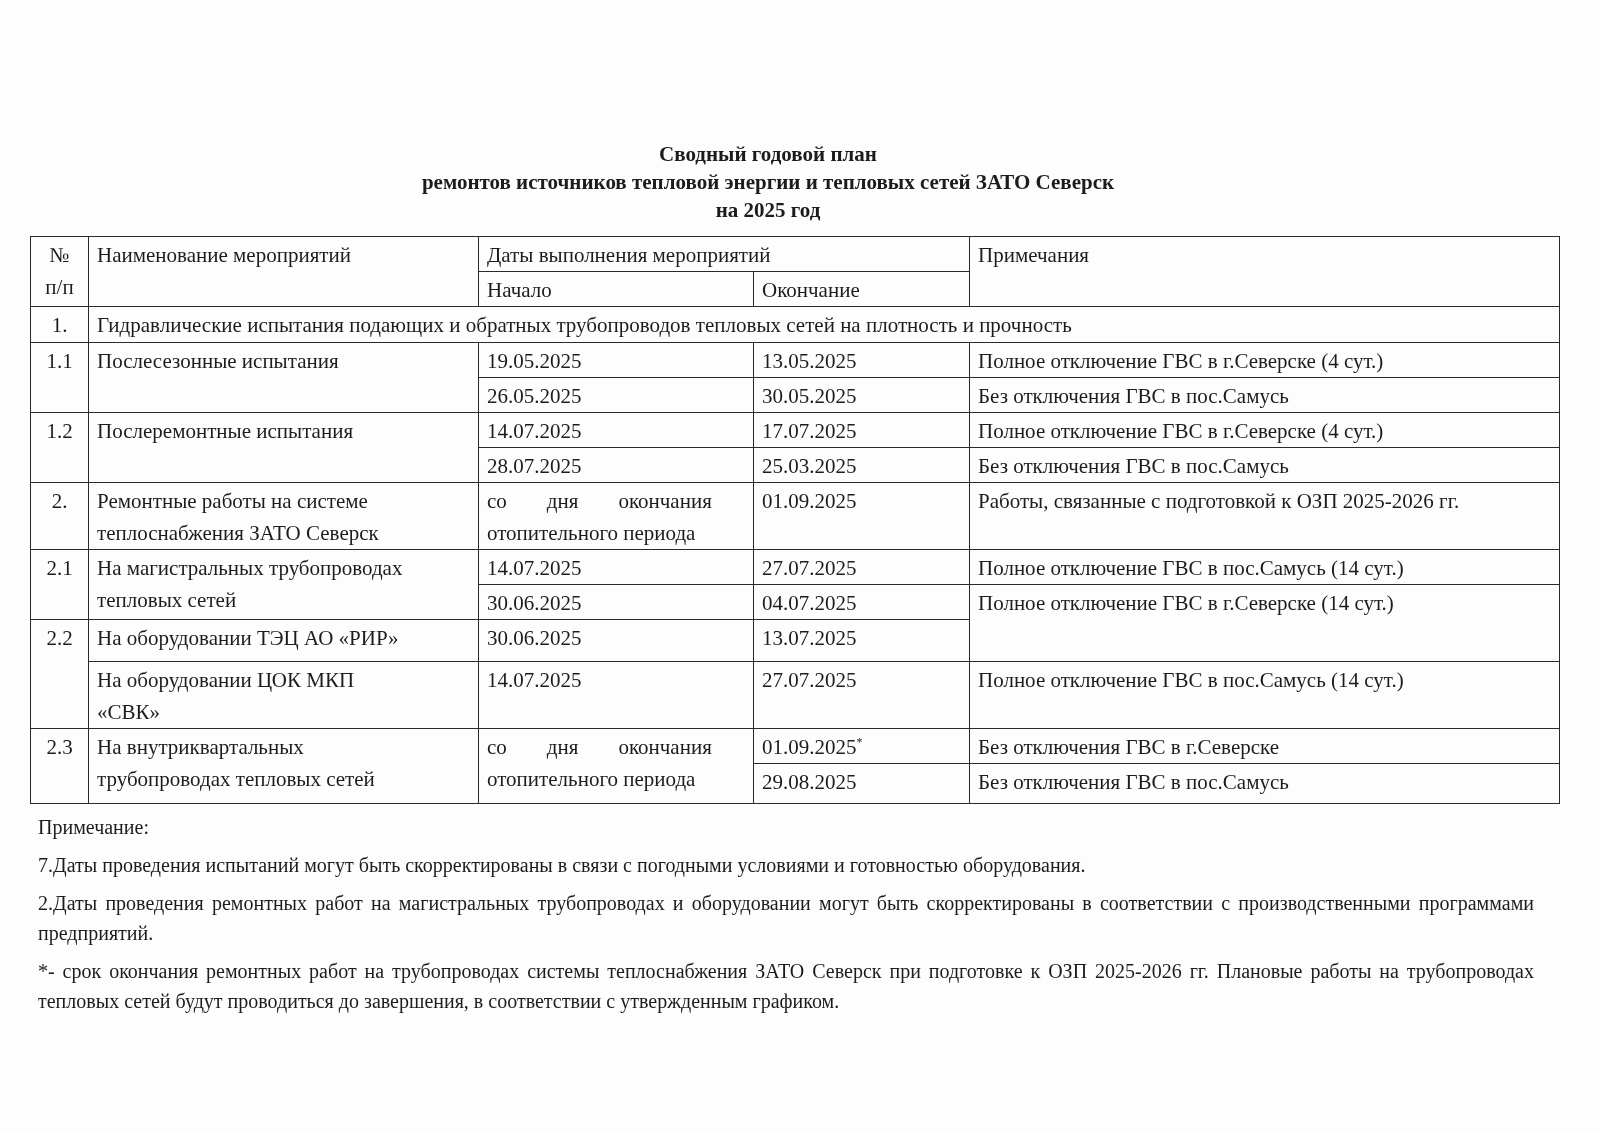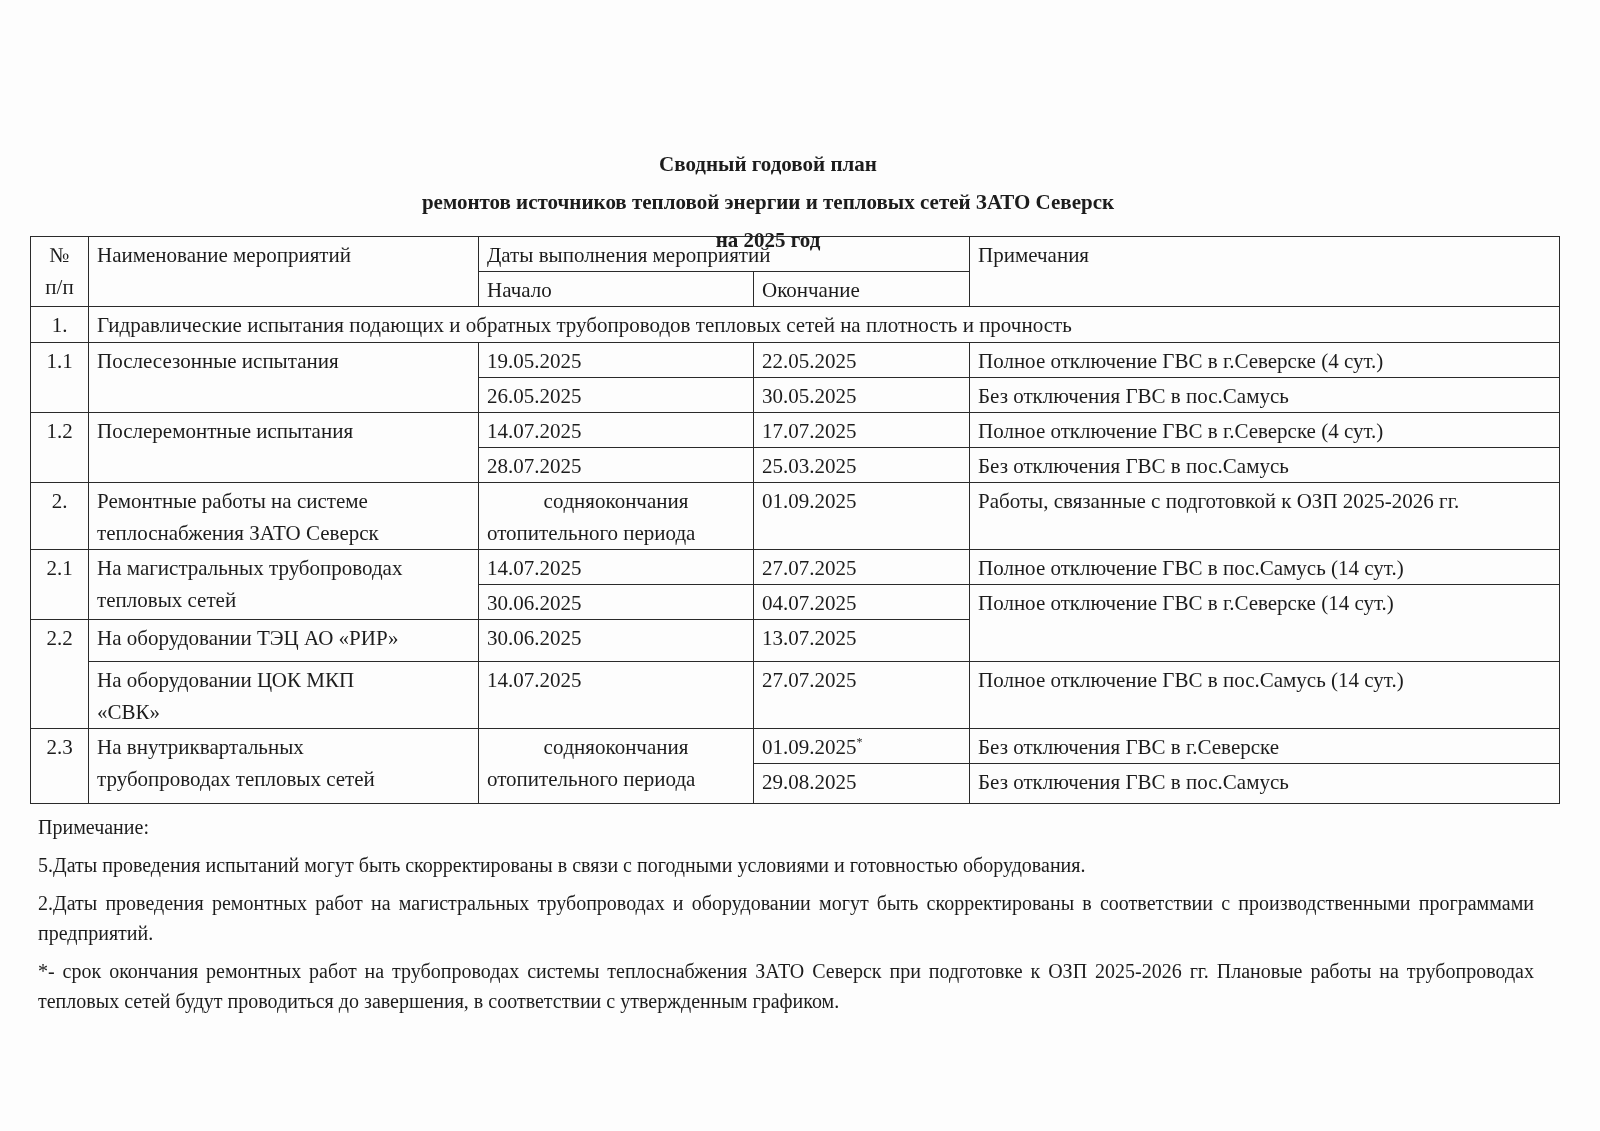--- a/index.html
+++ b/index.html
@@ -25,41 +25,41 @@
     .title-block {
       position: absolute;
       left: 0;
       top: 140px;
       width: 1536px;
       text-align: center;
       font-weight: bold;
       font-size: 21px;
       line-height: 28px;
     }
-    .title-block div { margin: 10px; }
+    .title-block div { margin: 0; }
 
     table.plan {
       position: absolute;
       left: 30px;
       top: 236px;
       width: 1529px;
       border-collapse: collapse;
       table-layout: fixed;
       font-size: 21px;
     }
     table.plan td, table.plan th {
       border: 1.5px solid #2a2a2a;
       padding: 2px 8px 0 8px;
       vertical-align: top;
       font-weight: normal;
       line-height: 32px;
     }
     .c-num { text-align: center; padding-left: 2px !important; padding-right: 2px !important; }
     .c-center { text-align: left; }
-    .justify-line { display: flex; justify-content: center; }
+    .justify-line { display: flex; justify-content: flex-start; gap: 40px; }
     .hdr th { vertical-align: top; }
     .h-row1 { height: 33px; }
     .h-row2 { height: 33px; }
     .row-std { height: 33px; padding-left: 34px; }
     .row-sec1 { height: 36px; }
     .sup { font-size: 12px; vertical-align: super; line-height: 0; }
 
     .notes {
       position: absolute;
       left: 30px;
@@ -109,21 +109,21 @@
 
     <tr class="row-sec1">
       <td class="c-num">1.</td>
       <td colspan="4">Гидравлические испытания подающих и обратных трубопроводов тепловых сетей на плотность и прочность</td>
     </tr>
 
     <tr class="row-std">
       <td class="c-num" rowspan="2">1.1</td>
       <td rowspan="2">Послесезонные испытания</td>
       <td class="c-center">19.05.2025</td>
-      <td class="c-center">22.05.2025</td>
+      <td class="c-center">13.05.2025</td>
       <td>Полное отключение ГВС в г.Северске (4 сут.)</td>
     </tr>
     <tr class="row-std">
       <td class="c-center">26.05.2025</td>
       <td class="c-center">30.05.2025</td>
       <td>Без отключения ГВС в пос.Самусь</td>
     </tr>
 
     <tr class="row-std">
       <td class="c-num" rowspan="2">1.2</td>
@@ -209,18 +209,18 @@
     </tr>
     <tr class="row-std" style="height:40px">
       <td class="c-center">29.08.2025</td>
       <td>Без отключения ГВС в пос.Самусь</td>
     </tr>
   </tbody>
     </table>
 
   <div class="notes">
     <p>Примечание:</p>
-    <p class="note-justify">5.Даты проведения испытаний могут быть скорректированы в связи с погодными условиями и готовностью оборудования.</p>
+    <p class="note-justify">7.Даты проведения испытаний могут быть скорректированы в связи с погодными условиями и готовностью оборудования.</p>
     <p class="note-justify">2.Даты проведения ремонтных работ на магистральных трубопроводах и оборудовании могут быть скорректированы в соответствии с производственными программами предприятий.</p>
     <p class="note-justify">*- срок окончания ремонтных работ на трубопроводах системы теплоснабжения ЗАТО Северск при подготовке к ОЗП 2025-2026 гг. Плановые работы на трубопроводах тепловых сетей будут проводиться до завершения, в соответствии с утвержденным графиком.</p>
   </div>
 
 </div>
 
 </body></html>

